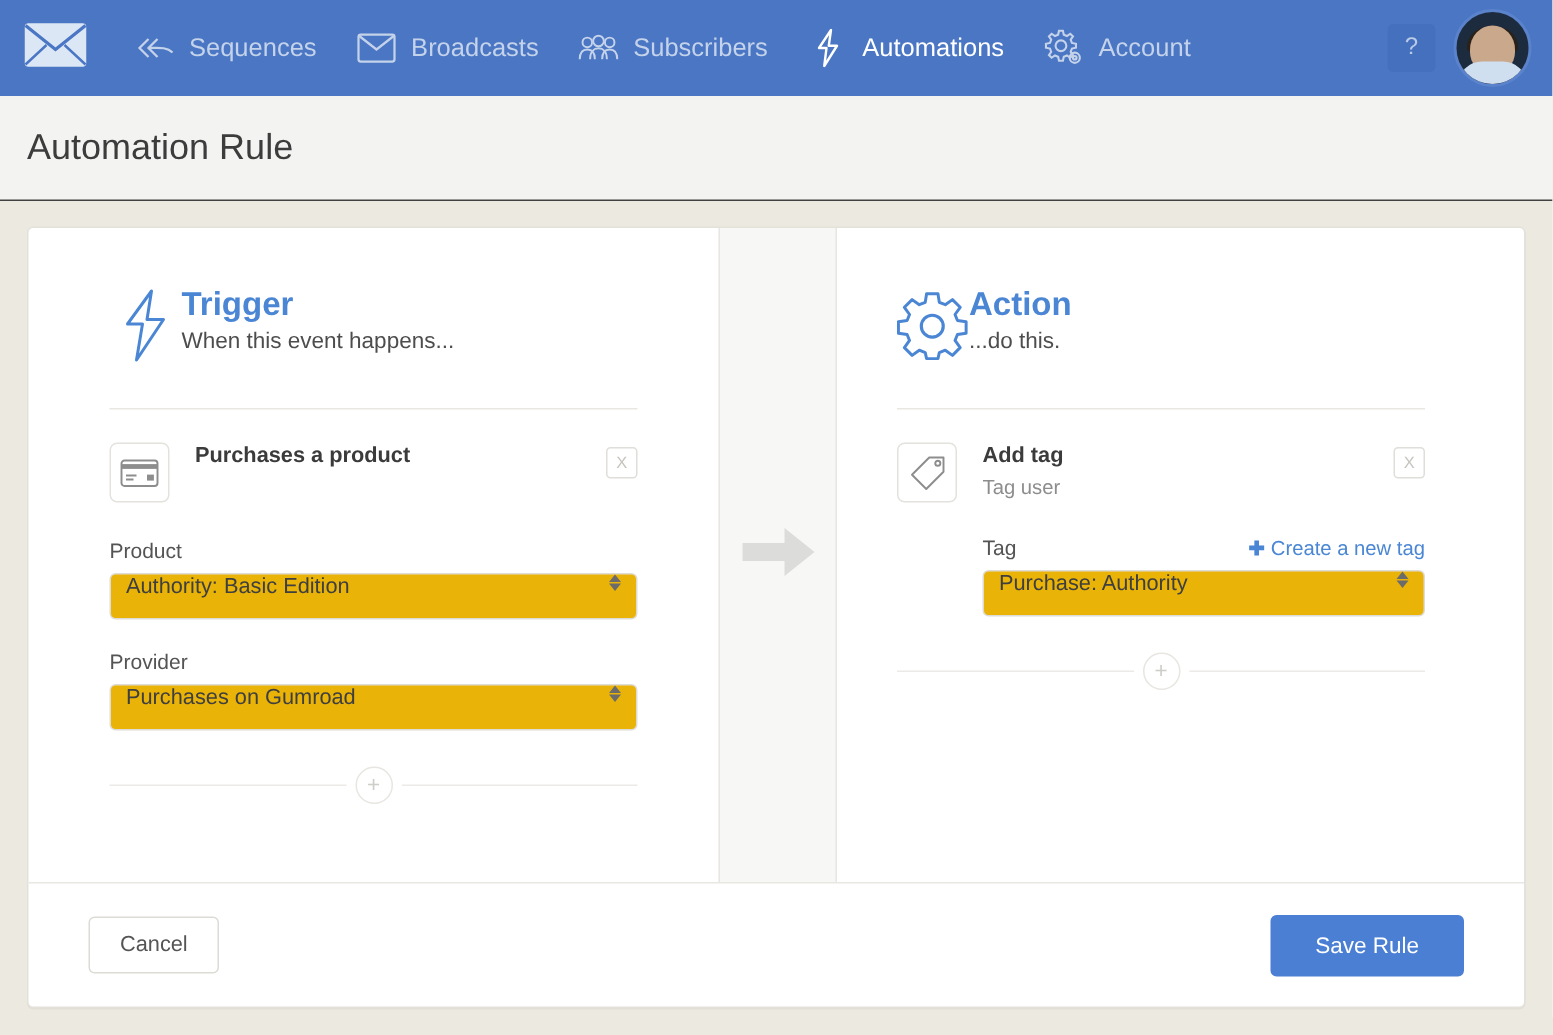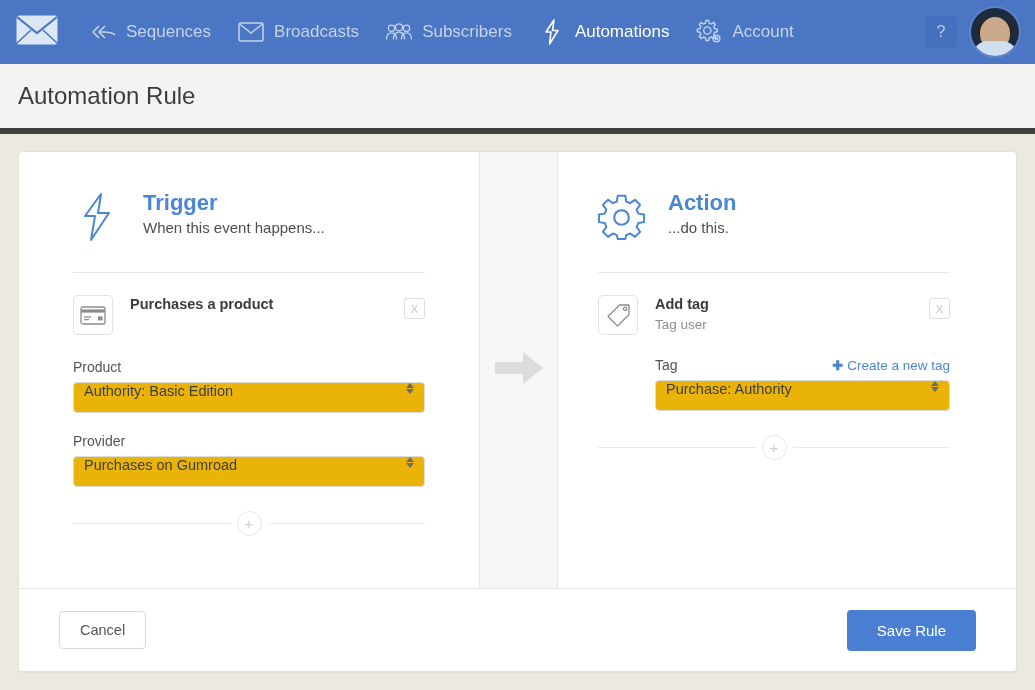--- a/index.html
+++ b/index.html
@@ -85,21 +85,21 @@
     transform: translateX(-50%);
     width: 46px; height: 17px;
     background: #cfdff0;
     border-radius: 16px 16px 0 0;
   }
 
   
   .titlebar {
     height: 70px;
     background: #f3f3f2;
-    border-bottom: 6px solid #404040;
+    border-bottom: 1px solid #404040;
     display: flex;
     align-items: center;
     padding: 0 18px;
   }
   .titlebar h1 {
     font-size: 24px;
     font-weight: 400;
     color: #3c3c3c;
   }
 
@@ -136,21 +136,20 @@
     border-right: 1px solid #e8e6e1;
     display: flex;
     align-items: center;
     justify-content: center;
   }
 
   
   .panel-head {
     display: flex;
     align-items: flex-start;
-    gap: 22px;
     padding-bottom: 28px;
   }
   .panel-head .big-ico {
     width: 48px; height: 54px;
     display: flex; align-items: center; justify-content: center;
     flex: 0 0 auto;
   }
   .panel-head .htxt h2 {
     font-size: 22px;
     font-weight: 700;

